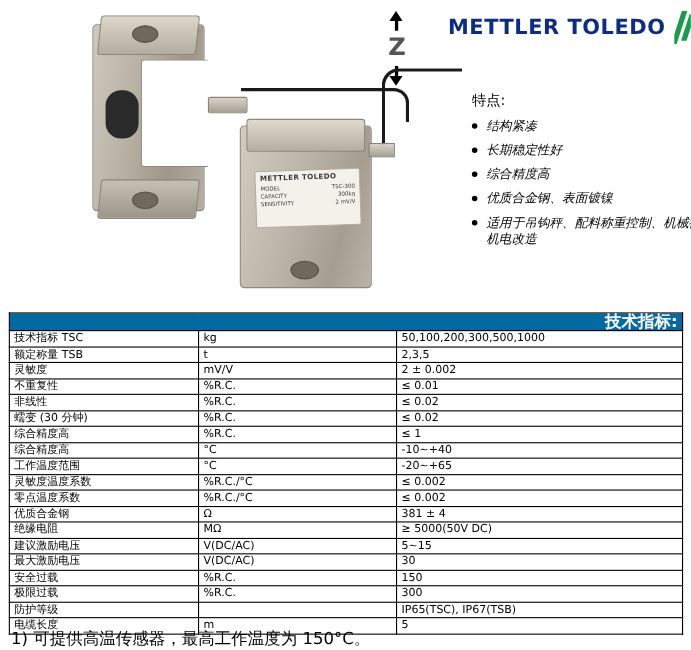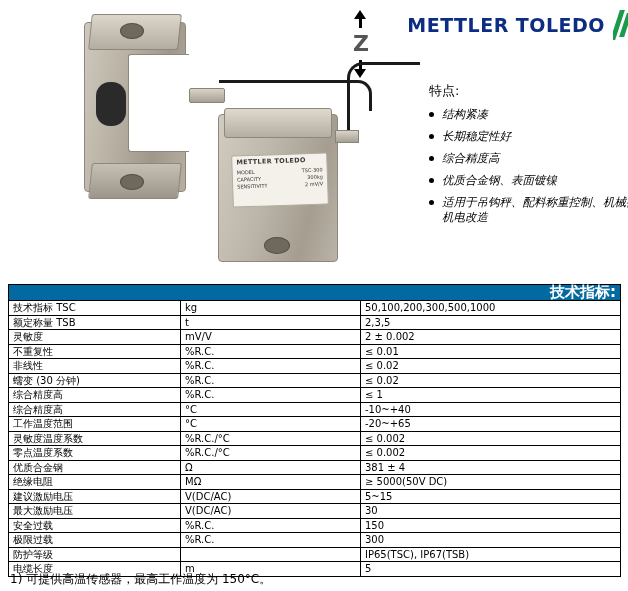--- a/index.html
+++ b/index.html
@@ -355,21 +355,21 @@
     height: 15px;
   }
   .c1 { width: 172px; }
   .c2 { width: 180px; }
   .c3 { width: 260px; }
 
   .footnote {
     position: absolute;
     left: 10px;
     top: 571px;
-    font-size: 12px;
+    font-size: 15px;
     color: #000;
   }
 </style>
 </head>
 <body>
 
 <div class="top">
 
   <div class="brand">
     <span class="brand-text">METTLER TOLEDO</span>

